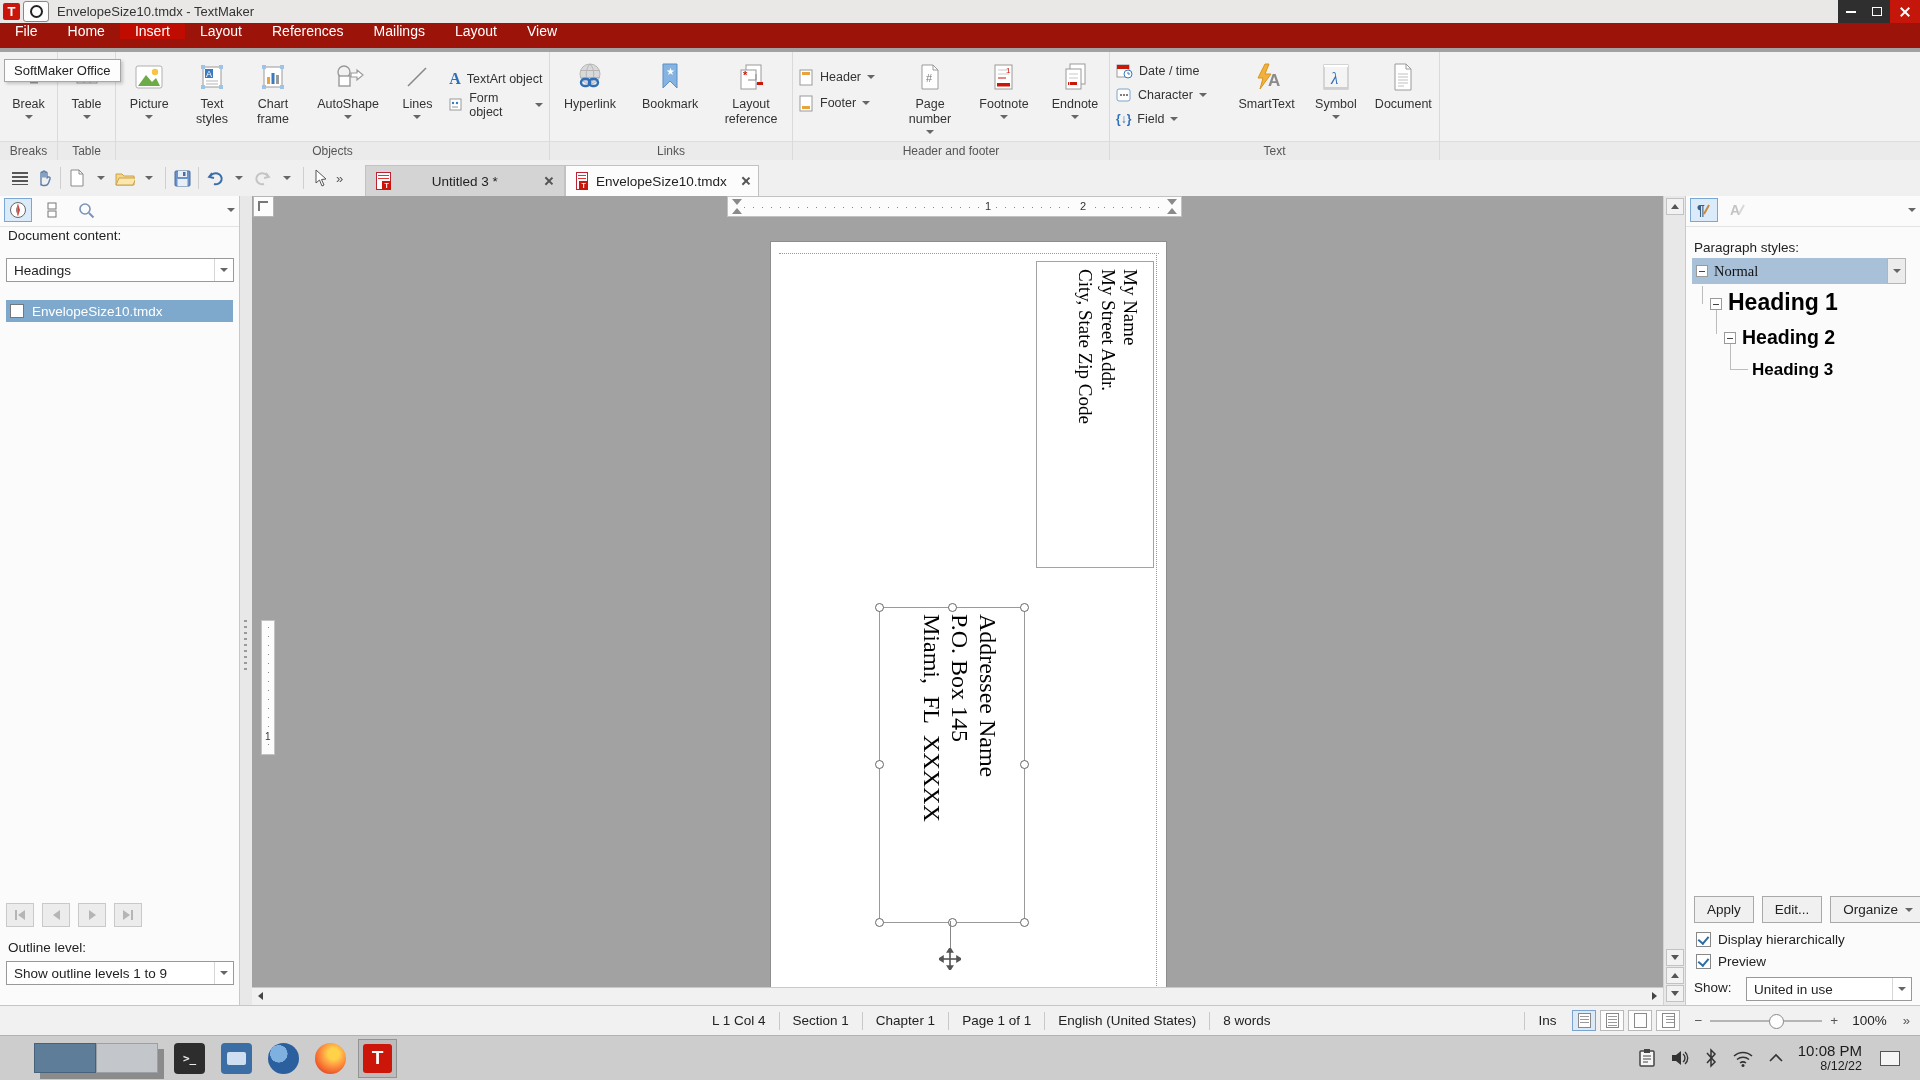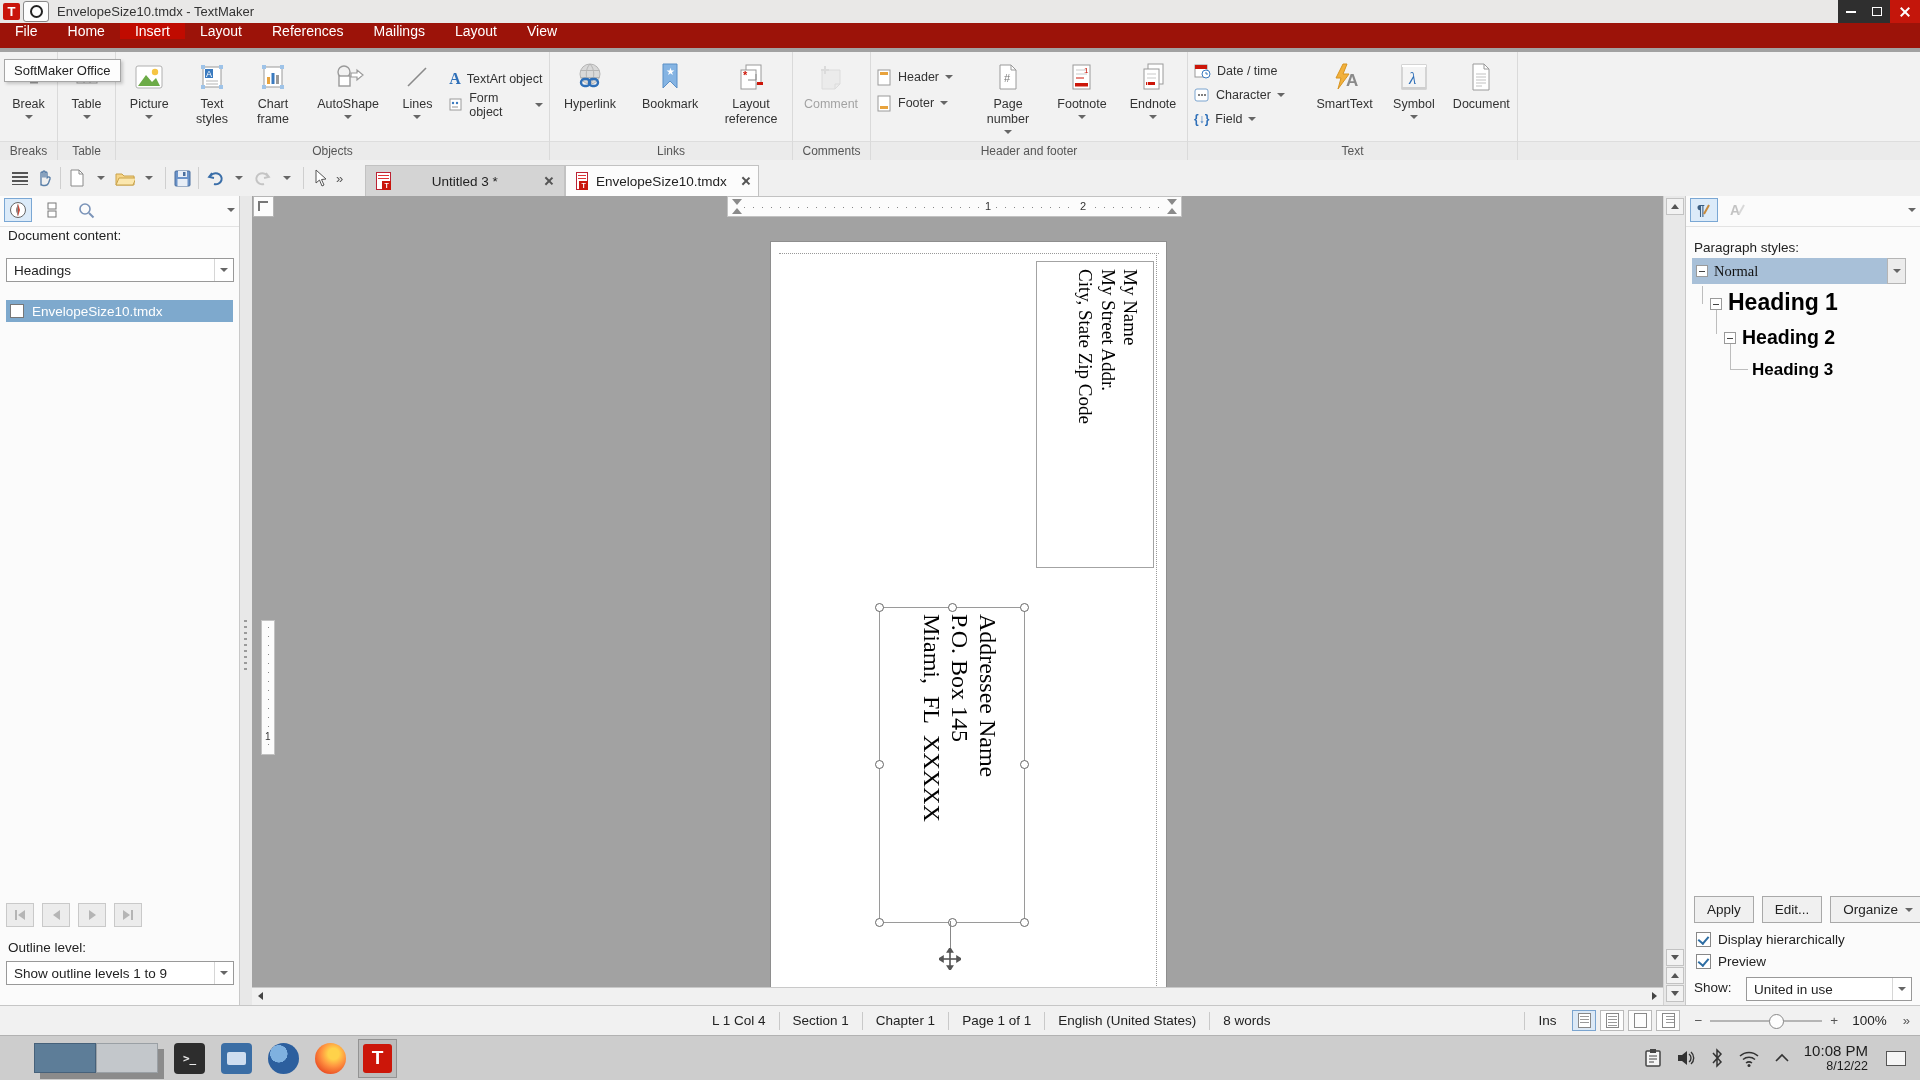--- a/index.html
+++ b/index.html
@@ -162,21 +162,21 @@
   .ws.a{background:#5d7d98;border:1px solid #46617a;}
   .ws.b{background:#c3c7cb;border:1px solid #9aa0a5;}
   .appicon{width:31px;height:31px;margin-left:16px;border-radius:4px;position:relative;display:flex;align-items:center;justify-content:center;}
   .app-term{background:#2d2d2d;color:#e8e8e8;font-family:"DejaVu Sans Mono",monospace;font-size:11px;font-weight:bold;}
   .app-files{background:#3b6ea5;}
   .app-files i{display:block;width:19px;height:13px;background:#cfdef0;border-radius:2px;}
   .app-circ{background:radial-gradient(circle at 35% 35%,#7fb1e0 0 30%,#2c5f9e 31%);border-radius:50%;}
   .app-ff{background:radial-gradient(circle at 60% 35%,#ffd24a 0 20%,#ff9440 45%,#e1321a 90%);border-radius:50%;}
   .app-tm-wrap{width:39px;height:39px;margin-left:12px;background:#bcbcbc;border:1px solid #939393;display:flex;align-items:center;justify-content:center;box-sizing:border-box;}
   .app-tm{width:29px;height:29px;background:#cc1609;color:#fff;font-weight:bold;font-size:19px;display:flex;align-items:center;justify-content:center;border-radius:3px;}
-  .tray{margin-left:auto;display:flex;align-items:center;gap:14px;padding-right:14px;}
+  .tray{margin-left:auto;display:flex;align-items:center;gap:14px;padding-right:20px;}
   .clock{text-align:right;line-height:1.15;color:#1c1c1c;}
   .clock .t{font-size:15px;} .clock .d{font-size:12.5px;}
   .showdesk{width:20px;height:15px;background:#f5f5f5;border:1.5px solid #555;box-sizing:border-box;margin-left:4px;}
   svg{display:block;}
 </style>
 </head>
 <body>
 
 <div id="screen">
 
@@ -356,33 +356,20 @@
               <text x="7" y="17" font-size="11" fill="#cc1609" font-weight="bold">*</text>
               <path d="M12 18 h8 v-6" fill="none" stroke="#8a8a8a"></path>
               <rect x="21" y="20" width="6" height="3" fill="#cc1609"></rect>
             </svg>
         </div>
         <span class="cap" style="width:70px">Layout reference</span>
       </div>
       <div class="glabel">Links</div>
     </div>
 
-    <div class="rgroup" style="width:78px">
-      <div class="bigbtn disabled" style="width:68px">
-        <div class="ric">
-          <svg width="30" height="30">
-              <path d="M6 8 h18 v14 l-5 5 h-13 z" fill="#e3e3e3" stroke="#bdbdbd"></path>
-              <path d="M19 27 v-5 h5" fill="none" stroke="#bdbdbd"></path>
-              <path d="M9 4 v8 M5 8 h8" stroke="#bdbdbd" stroke-width="2"></path>
-            </svg>
-        </div>
-        <span class="cap">Comment</span>
-      </div>
-      <div class="glabel">Comments</div>
-    </div>
 
     <div class="rgroup" style="width:317px">
       <div class="stackcol" style="width:100px;padding-top:8px">
         <div class="srow">
           <span>
             <svg width="15" height="17">
                 <rect x="1" y="1" width="12" height="15" fill="#fff" stroke="#9a9a9a"></rect>
                 <rect x="3" y="3" width="8" height="3" fill="#e8a33d"></rect>
               </svg>
           </span>

